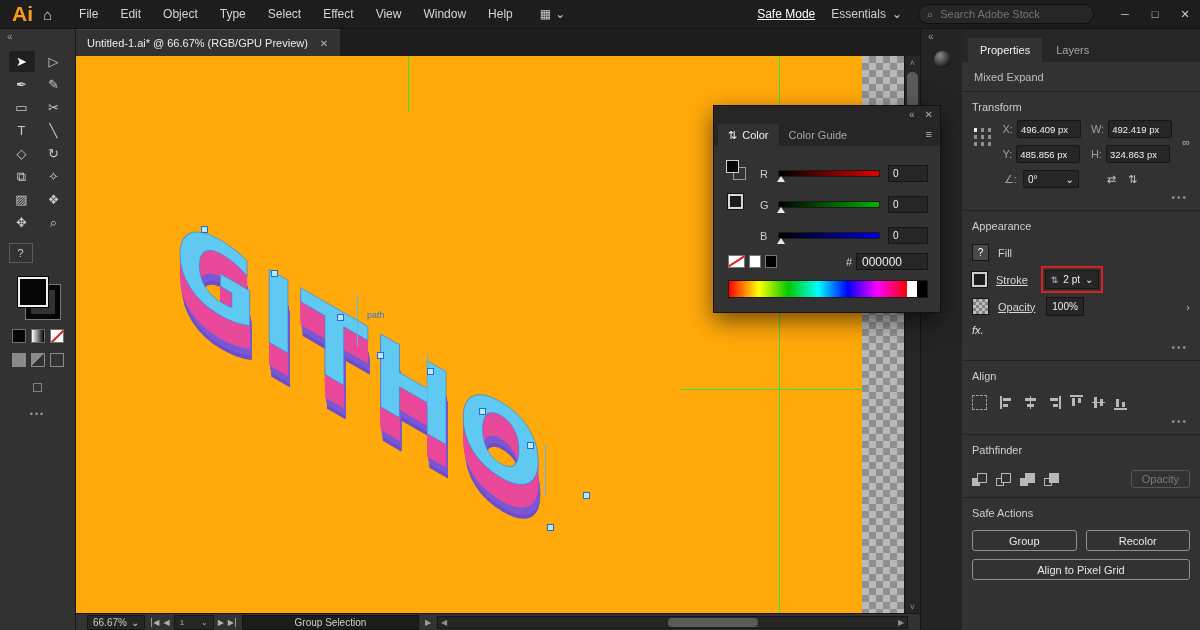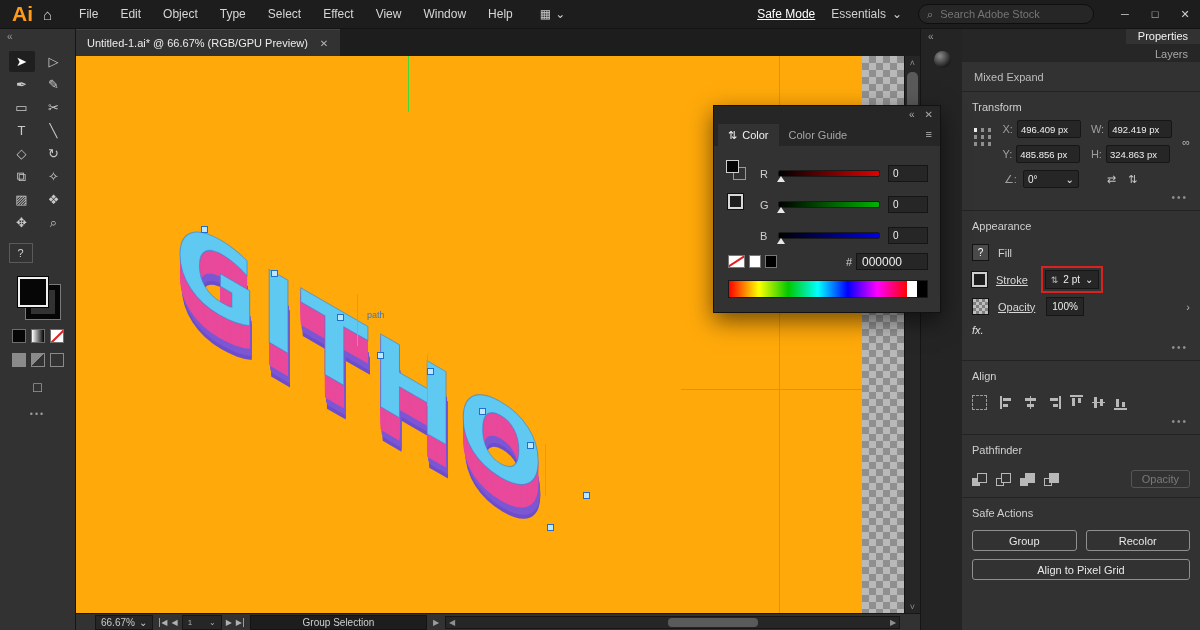--- a/index.html
+++ b/index.html
@@ -50,37 +50,37 @@
   .vscroll{position:absolute;right:0;top:0;width:15px;height:558px;background:#262626;border-left:1px solid #141414;}
   .vscroll .arr{position:absolute;left:0;width:15px;text-align:center;color:#8f8f8f;font-size:9px;}
   .vscroll .a-up{top:2px;} .vscroll .a-dn{bottom:2px;}
   .vthumb{position:absolute;left:2px;right:2px;top:16px;height:140px;background:#5a5a5a;border-radius:5px;}
   .guide{position:absolute;background:#3ddc3d;}
   .iso{position:absolute;left:100px;top:148px;transform:skewY(30deg);transform-origin:0 0;font-family:"DejaVu Sans",sans-serif;font-weight:bold;font-size:100px;line-height:1;letter-spacing:3px;color:#5fc9f1;-webkit-text-stroke:1px rgba(46,123,216,.55);
     text-shadow:0 1px 0 #e9499a,0 3px 0 #e9499a,0 5px 0 #e9499a,0 7px 0 #e9499a,0 9px 0 #e9499a,0 11px 0 #e9499a,0 13px 0 #e9499a,0 15px 0 #e9499a,0 17px 0 #e9499a,0 19px 0 #e9499a,0 21px 0 #e9499a,0 23px 0 #e9499a,1px 25px 0 #7b57d4,1px 27px 0 #7b57d4,2px 29px 0 #7b57d4,2px 31px 0 #6e4ccc,2px 33px 0 #6e4ccc;}
   .anchor{position:absolute;width:5px;height:5px;background:#bfe6ff;border:1px solid #1f6fd0;z-index:5;}
   .bluepath{position:absolute;width:1px;background:#58b6f2;z-index:5;}
   .pathlabel{position:absolute;color:#2f7bd6;font-size:9px;z-index:6;}
-  .statusbar{height:16px;background:#323232;border-top:1px solid #171717;display:flex;align-items:center;gap:6px;padding:0 20px;font-size:10px;color:#c9c9c9;}
+  .statusbar{height:16px;background:#323232;border-top:1px solid #171717;display:flex;align-items:center;gap:6px;padding:0 12px;font-size:10px;color:#c9c9c9;}
   .zoombox{display:flex;align-items:center;gap:4px;background:#262626;border:1px solid #161616;height:13px;padding:0 5px;}
   .navgrp{display:flex;align-items:center;gap:4px;color:#b0b0b0;font-size:8px;}
   .nav-first{border-left:1px solid #9a9a9a;padding-left:1px;}
   .nav-last{border-right:1px solid #9a9a9a;padding-right:1px;}
   .abbox{display:flex;align-items:center;gap:4px;background:#262626;border:1px solid #161616;height:13px;padding:0 5px;width:28px;justify-content:space-between;}
   .tooldisp{width:175px;height:13px;background:#1d1d1d;border:1px solid #141414;display:flex;align-items:center;justify-content:center;color:#cfcfcf;}
   .hscroll{flex:1;height:11px;background:#262626;border:1px solid #161616;position:relative;display:flex;align-items:center;}
   .hs-arr{width:12px;text-align:center;color:#8f8f8f;font-size:8px;}
   .hthumb{position:absolute;left:49%;width:90px;top:1px;bottom:1px;background:#5a5a5a;border-radius:4px;}
   
   .dock{position:absolute;left:920px;top:28px;width:42px;bottom:0;background:#242424;border-left:1px solid #151515;z-index:15;}
   .dock .tb-collapse{display:block;text-align:left;}
   .ball{width:17px;height:17px;border-radius:50%;background:radial-gradient(circle at 35% 30%,#8a8a8a,#1c1c1c 70%);margin:6px auto;}
   
   .props{position:absolute;left:962px;top:28px;width:238px;bottom:0;background:#323232;color:#d0d0d0;font-size:11px;z-index:15;}
-  .p-tabs{height:34px;background:#262626;display:flex;align-items:flex-end;padding-left:6px;gap:2px;flex-direction:column;}
+  .p-tabs{height:34px;background:#262626;display:flex;align-items:flex-end;padding-left:6px;gap:2px;}
   .p-tab{height:24px;padding:0 12px;display:flex;align-items:center;color:#a8a8a8;}
   .p-tab.active{background:#323232;color:#f2f2f2;}
   .p-body{padding:0 10px;}
   .sel-type{padding:9px 2px 8px;color:#bdbdbd;}
   .sep{border:0;border-top:1px solid #232323;margin:0 -10px;}
   .sec-title{padding:9px 0 7px;color:#cfcfcf;}
   .tr{display:flex;gap:10px;}
   .refpt{width:4px;height:4px;background:#ececec;margin:8px 16px 0 2px;box-shadow:7px 0 0 #8f8f8f,14px 0 0 #8f8f8f,0 7px 0 #8f8f8f,7px 7px 0 #8f8f8f,14px 7px 0 #8f8f8f,0 14px 0 #8f8f8f,7px 14px 0 #8f8f8f,14px 14px 0 #8f8f8f;}
   .fields{display:grid;grid-template-columns:auto auto;gap:7px 10px;}
   .fld{display:flex;align-items:center;gap:4px;}

